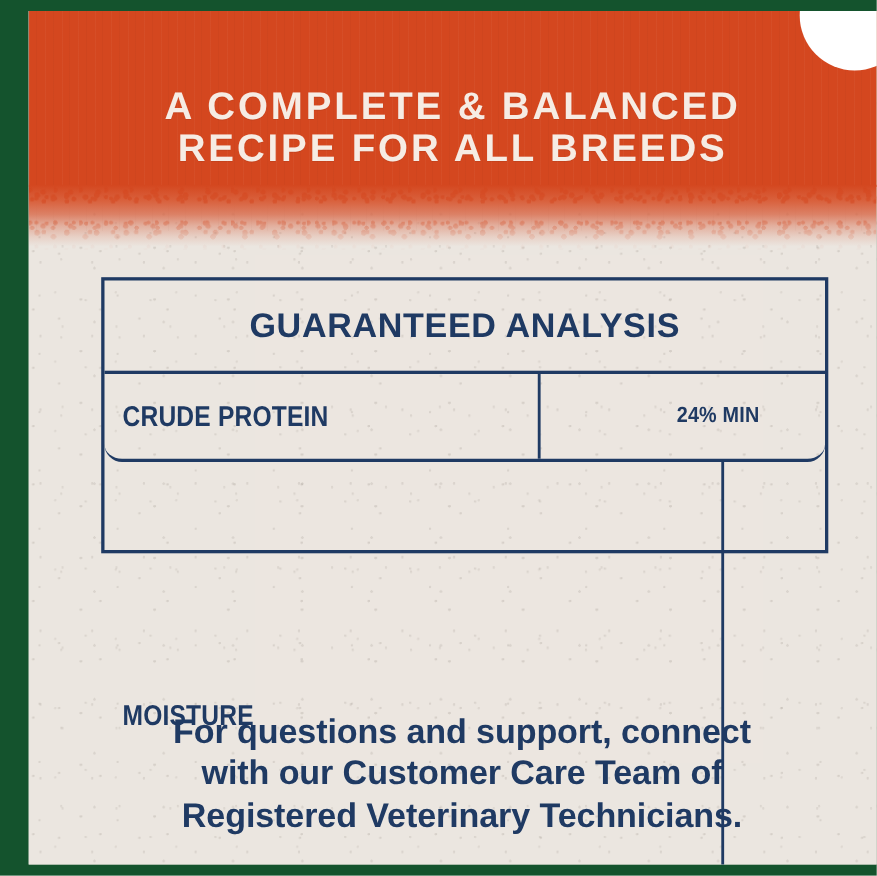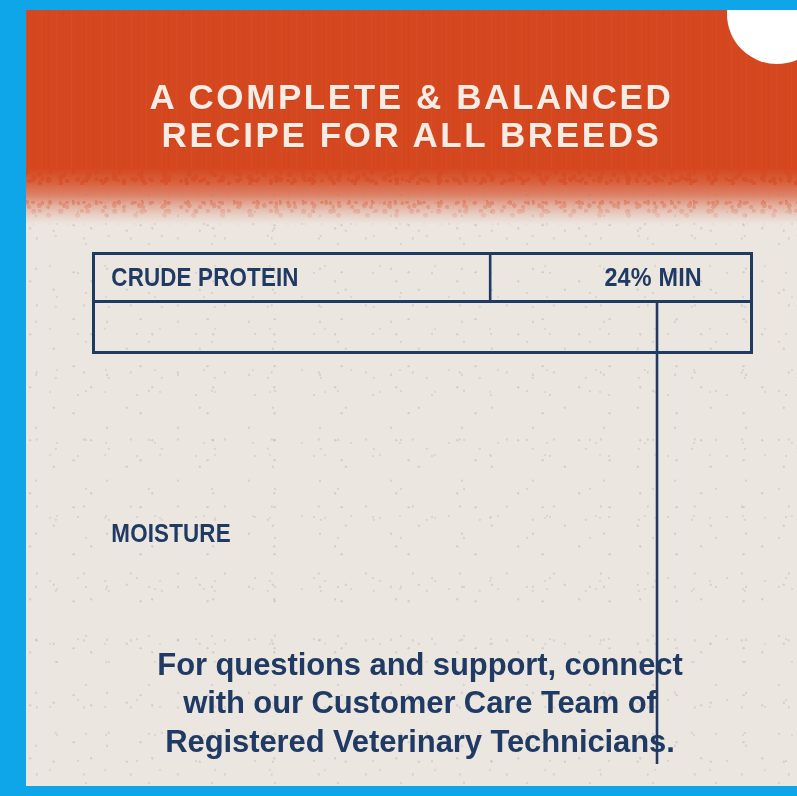--- a/index.html
+++ b/index.html
@@ -14,21 +14,21 @@
     font-family: "Liberation Sans", sans-serif;
     overflow: hidden;
   }
 
   #panel {
     position: absolute;
     left: 0;
     top: 0;
     width: 797px;
     height: 796px;
-    background: #0ea5e9;
+    background: #14532d;
   }
 
   
   .label {
     position: absolute;
     left: 26px;
     top: 10px;
     width: 771px;
     height: 776px;
     overflow: hidden;
@@ -170,23 +170,24 @@
     font-family: "Liberation Sans", sans-serif;
     font-weight: bold;
     font-size: 31px;
     letter-spacing: .6px;
     text-transform: uppercase;
     border-bottom: 3px solid #1f3a63;
     box-sizing: border-box;
   }
   .ga-row {
     display: flex;
-    height: 48px;
+    height: 80px;
     border-bottom: 3px solid #1f3a63;
     box-sizing: border-box;
+    border-radius: 16px;
   }
   .ga-row:last-child { border-bottom: none; flex-direction: column; }
 
   .ga-cell-name {
     flex: 0 0 461px;
     display: flex;
     align-items: center;
     padding-left: 19px;
     box-sizing: border-box;
     border-right: 3px solid #1f3a63;
@@ -200,21 +201,21 @@
     transform-origin: left center;
   }
   .ga-cell-value {
     flex: 1 1 auto;
     display: flex;
     align-items: center;
     justify-content: center;
     color: #1f3a63;
     font-family: "Liberation Sans Narrow", "Liberation Sans", sans-serif;
     font-weight: bold;
-    font-size: 26px;
+    font-size: 20px;
     letter-spacing: .2px;
     text-transform: uppercase;
   }
   .ga-cell-value > span { display: inline-block; transform: scaleX(.9); }
 
   
   .footer-copy {
     position: absolute;
     left: 56px;
     top: 636px;
@@ -245,20 +246,21 @@
       <div class="banner-speckle"></div>
     </div>
 
     <div class="headline">A COMPLETE &amp; BALANCED
 RECIPE FOR ALL BREEDS</div>
 
     <div class="corner-notch"></div>
 
     <div class="ga-table">
 
+      <div class="ga-title">GUARANTEED ANALYSIS</div>
 
       <div class="ga-row">
         <div class="ga-cell-name">CRUDE PROTEIN</div>
         <div class="ga-cell-value">
           <span>24% MIN</span>
         </div>
       </div>
 
 
 

